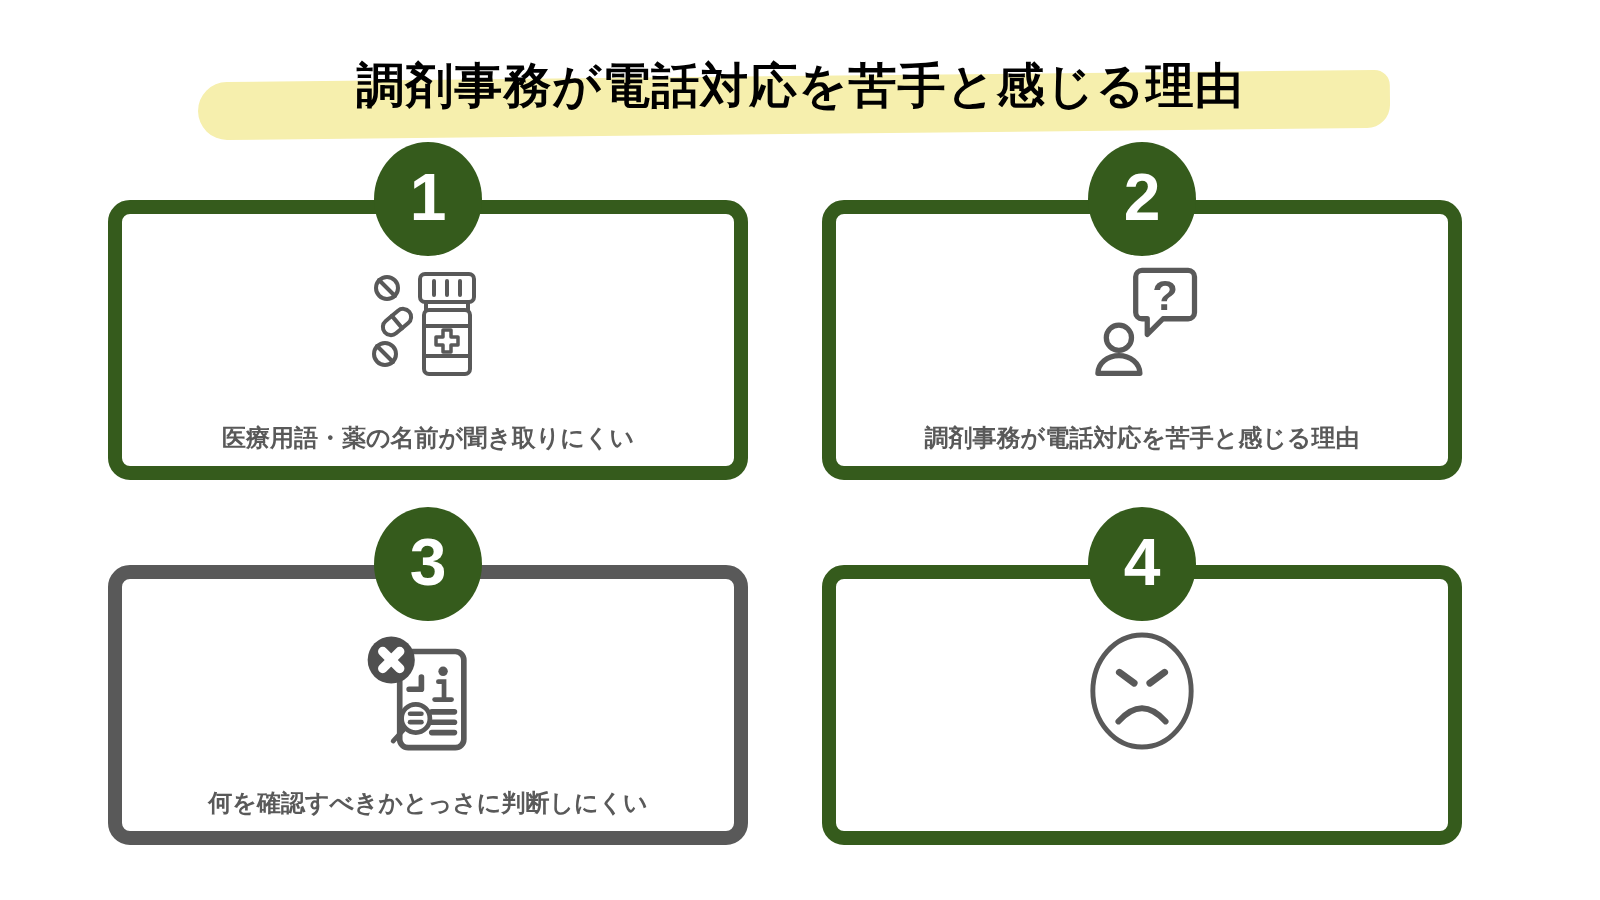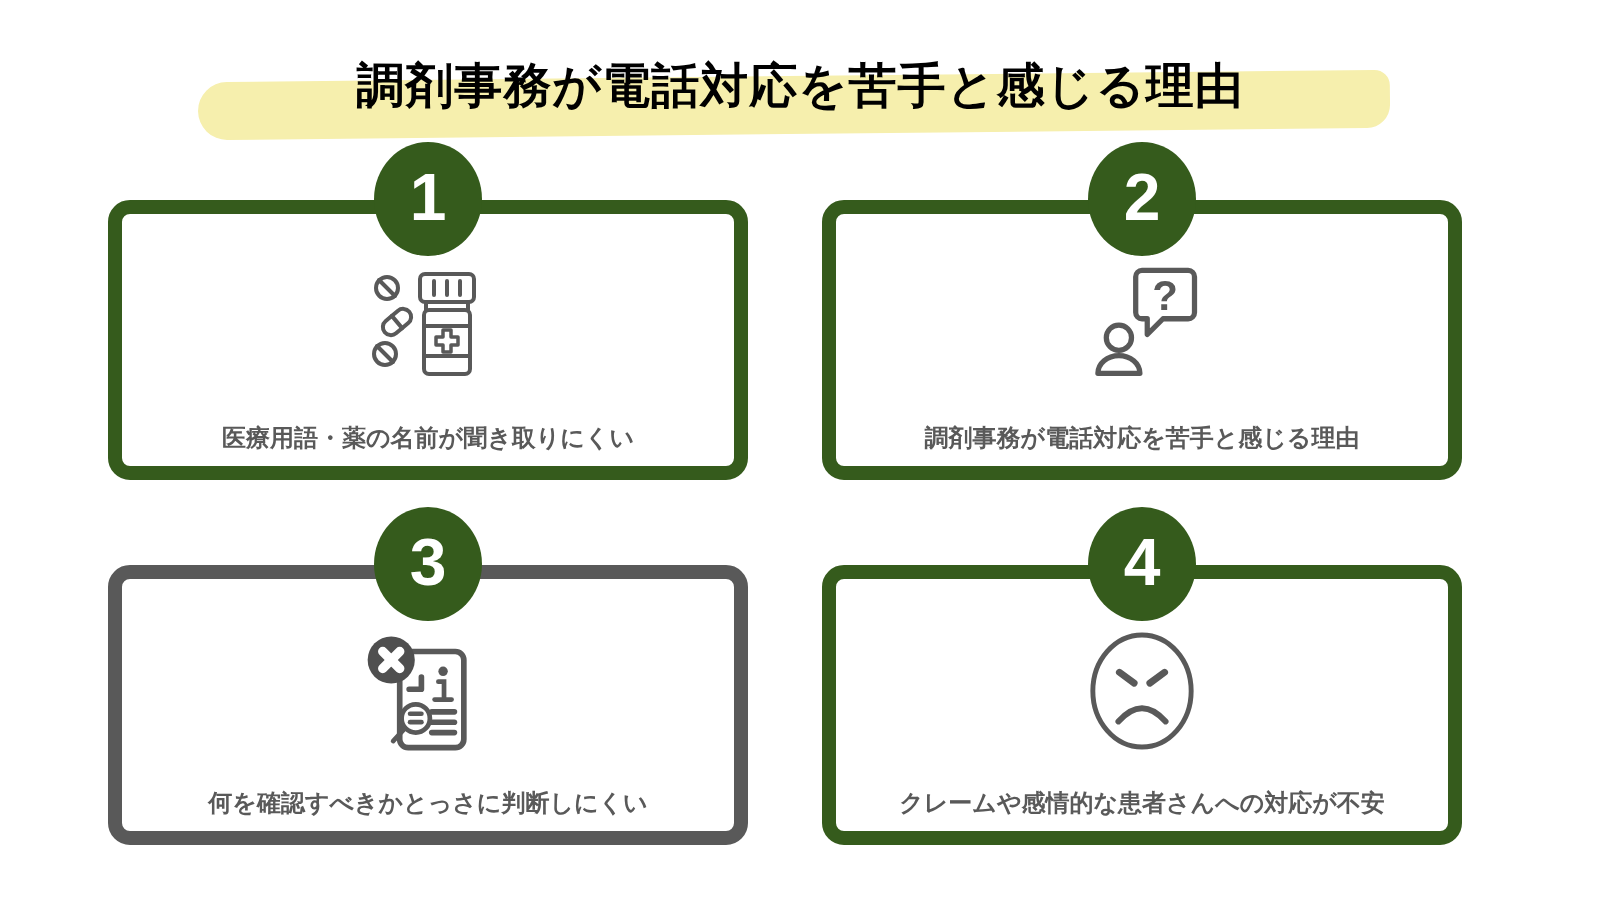--- a/index.html
+++ b/index.html
@@ -204,16 +204,15 @@
     <div class="icon-wrap">
       <svg width="118" height="128" viewBox="0 0 120 130">
         <ellipse cx="60" cy="65" rx="50" ry="57" fill="none" stroke="#595959" stroke-width="5"></ellipse>
         <g stroke="#595959" stroke-width="7" stroke-linecap="round">
           <line x1="37" y1="46" x2="52" y2="57"></line>
           <line x1="83" y1="46" x2="68" y2="57"></line>
         </g>
         <path d="M36 96 Q60 69 84 96" fill="none" stroke="#595959" stroke-width="6" stroke-linecap="round"></path>
       </svg>
     </div>
-    <div class="caption">クレームや感情的な患者さんへの対応が不安</div>
   </div>
 
 </div>
 
 </body></html>

